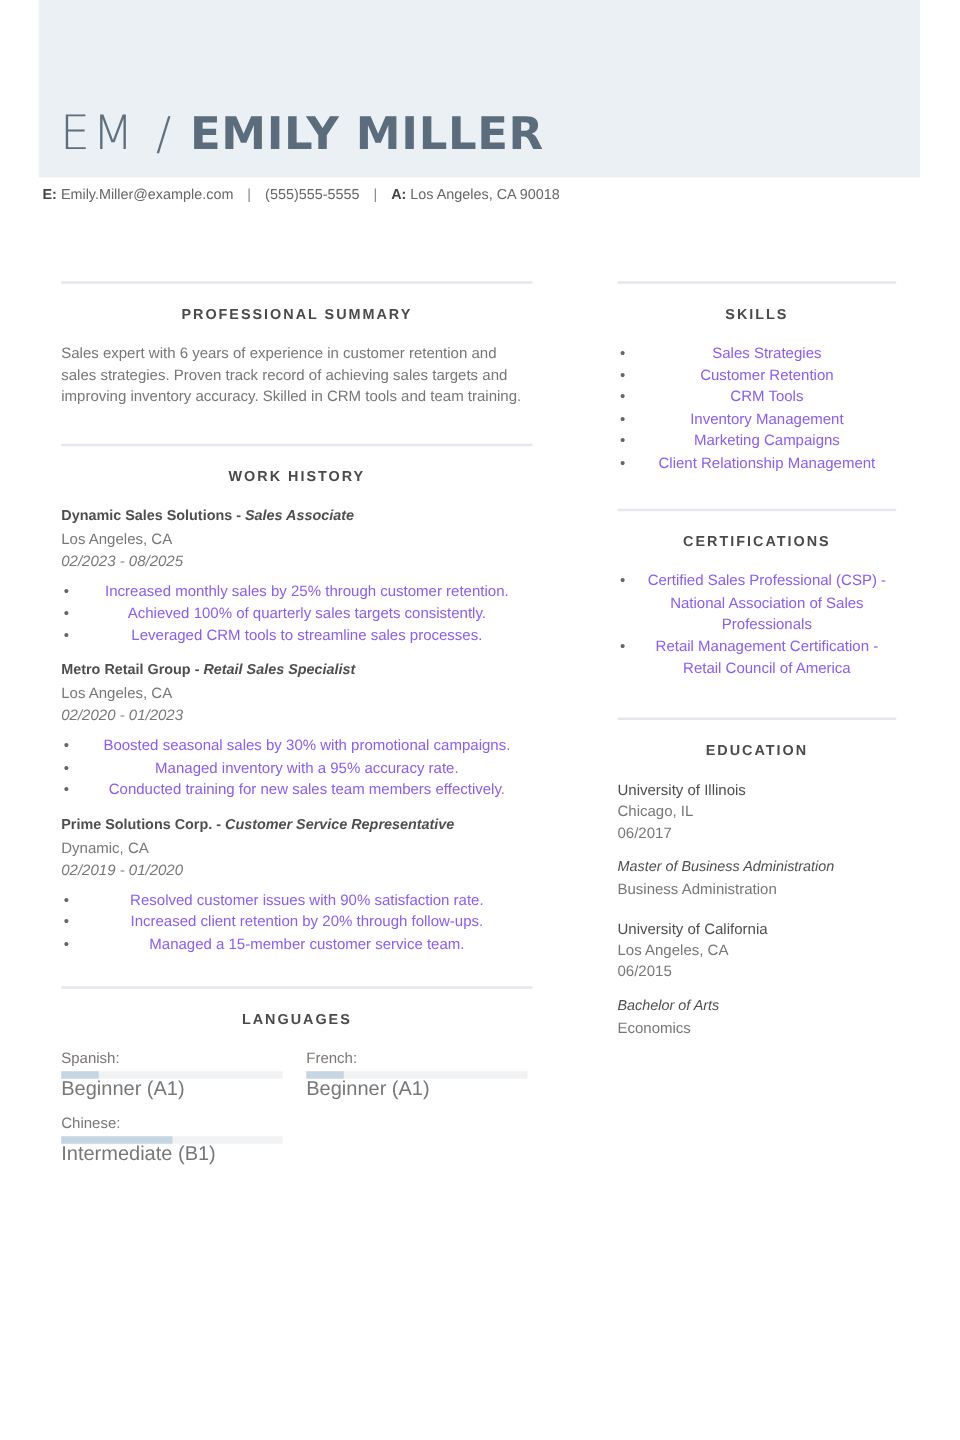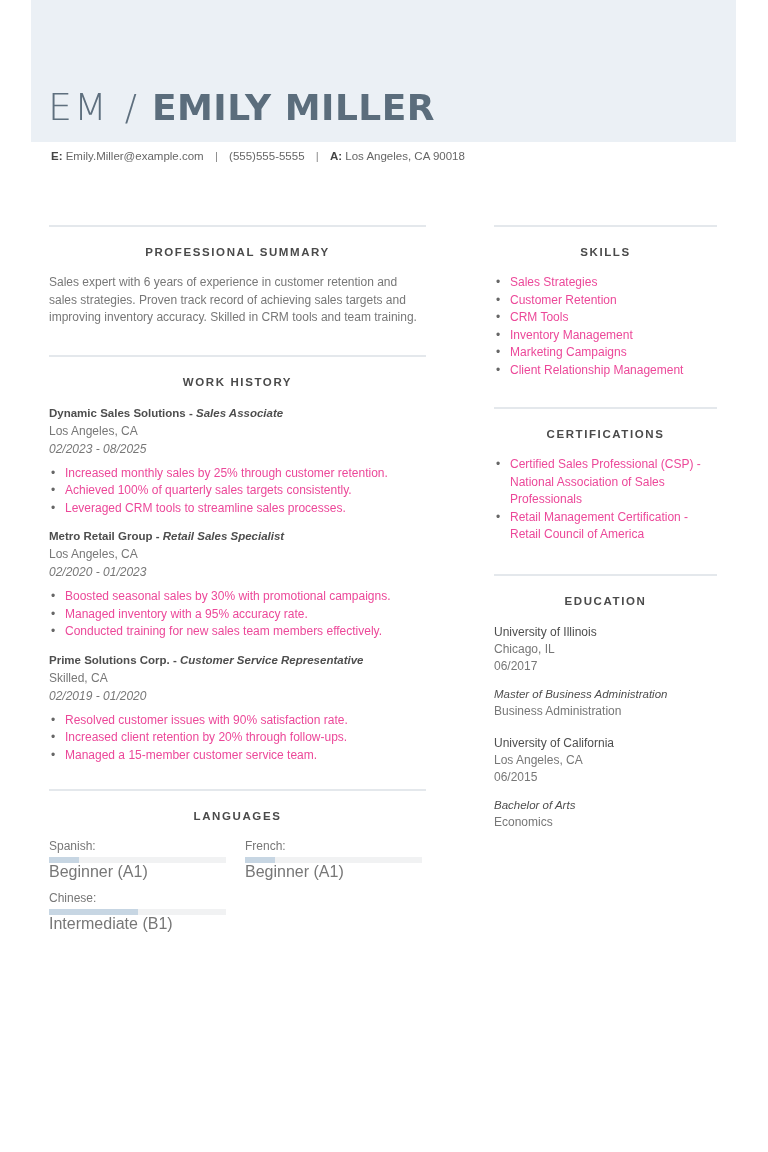--- a/index.html
+++ b/index.html
@@ -5,39 +5,39 @@
   * { box-sizing: border-box; margin: 0; padding: 0; }
   html, body { width: 768px; height: 1152px; background: #ffffff; }
   body { font-family: "Liberation Sans", "DejaVu Sans", sans-serif; color: #6b6b6b; position: relative; overflow: hidden; }
 
   .header-band { position: absolute; left: 31px; top: 0; width: 705px; height: 142px; background: #ebf0f5; }
   .name-line { position: absolute; left: 48px; top: 84px; font-size: 40px; line-height: 44px; letter-spacing: 1px; white-space: nowrap; }
   .initials { color: #5e6f7e; font-weight: 300; font-family: "DejaVu Sans", sans-serif; font-size: 38px; letter-spacing: 2px; }
   .slash { color: #5e6f7e; font-family: "DejaVu Sans", sans-serif; font-weight: 300; font-size: 36px; margin: 0 14px 0 16px; }
   .fullname { color: #5b6d7c; font-weight: 700; font-family: "DejaVu Sans", sans-serif; font-size: 36px; letter-spacing: 0.5px; }
 
-  .contact { position: absolute; left: 51px; top: 150px; font-size: 11.5px; color: #666; white-space: nowrap; }
+  .contact { position: absolute; left: 34px; top: 150px; font-size: 11.5px; color: #666; white-space: nowrap; }
   .contact b { color: #444; }
   .contact .sep { margin: 0 8px; color: #888; }
 
   .col-left { position: absolute; left: 49px; top: 225px; width: 377px; }
   .col-right { position: absolute; left: 494px; top: 225px; width: 223px; }
 
   .divider { height: 2px; background: #e4e8ec; width: 100%; }
   .section-title { font-size: 11.5px; font-weight: 700; color: #4a4a4a; letter-spacing: 1.6px; margin-top: 19px; margin-bottom: 16px; text-align: center; }
 
   .summary { font-size: 12px; line-height: 17.5px; color: #777; }
 
   .job { margin-bottom: 10px; }
   .job-head { font-size: 11.5px; font-weight: 700; color: #4e4e4e; line-height: 18px; }
   .job-head i { font-style: italic; }
   .job-loc { font-size: 12px; color: #777; line-height: 18px; }
   .job-dates { font-size: 12px; color: #777; font-style: italic; line-height: 18px; }
   ul.bullets { list-style: none; margin-top: 7px; }
-  ul.bullets li { font-size: 12px; color: #ec4899; line-height: 17.5px; padding-left: 16px; position: relative; }
+  ul.bullets li { font-size: 12px; color: #8b5cf6; line-height: 17.5px; padding-left: 16px; position: relative; text-align: center; }
   ul.bullets li::before { content: "\2022"; position: absolute; left: 2px; top: 0; color: #666; }
 
   .lang-grid { display: grid; grid-template-columns: 177px 177px; column-gap: 19px; row-gap: 10px; }
   .lang-name { font-size: 12px; color: #777; line-height: 16px; }
   .lang-track { margin-top: 3px; height: 6px; background: #f1f2f3; position: relative; }
   .lang-fill { position: absolute; left: 0; top: 0; height: 6px; background: #c7d6e3; }
   .lang-level { font-size: 16px; color: #777; line-height: 16px; margin-top: 1px; }
 
   .edu-block { margin-bottom: 10px; }
   .edu-school { font-size: 12px; font-weight: 400; color: #4e4e4e; line-height: 18px; }
@@ -91,21 +91,21 @@
       <div class="job-dates">02/2020 - 01/2023</div>
       <ul class="bullets">
         <li>Boosted seasonal sales by 30% with promotional campaigns.</li>
         <li>Managed inventory with a 95% accuracy rate.</li>
         <li>Conducted training for new sales team members effectively.</li>
       </ul>
     </div>
 
     <div class="job">
       <div class="job-head"><span>Prime Solutions Corp.</span> - <i>Customer Service Representative</i></div>
-      <div class="job-loc">Skilled, CA</div>
+      <div class="job-loc">Dynamic, CA</div>
       <div class="job-dates">02/2019 - 01/2020</div>
       <ul class="bullets">
         <li>Resolved customer issues with 90% satisfaction rate.</li>
         <li>Increased client retention by 20% through follow-ups.</li>
         <li>Managed a 15-member customer service team.</li>
       </ul>
     </div>
   </section>
 
   <section style="margin-top:25px;">

